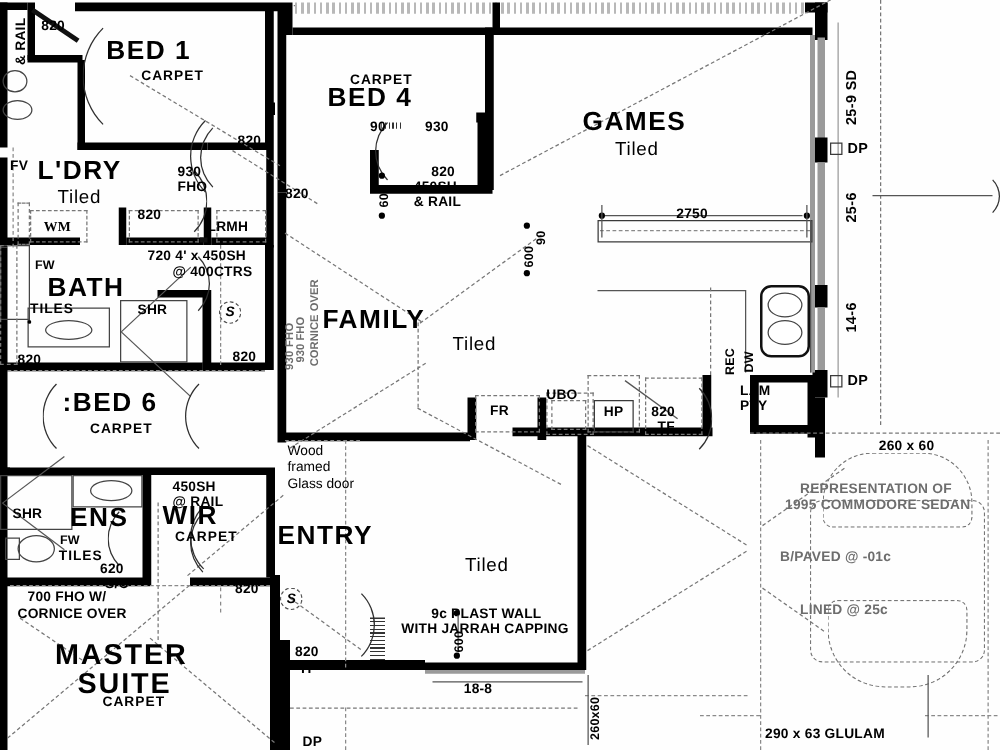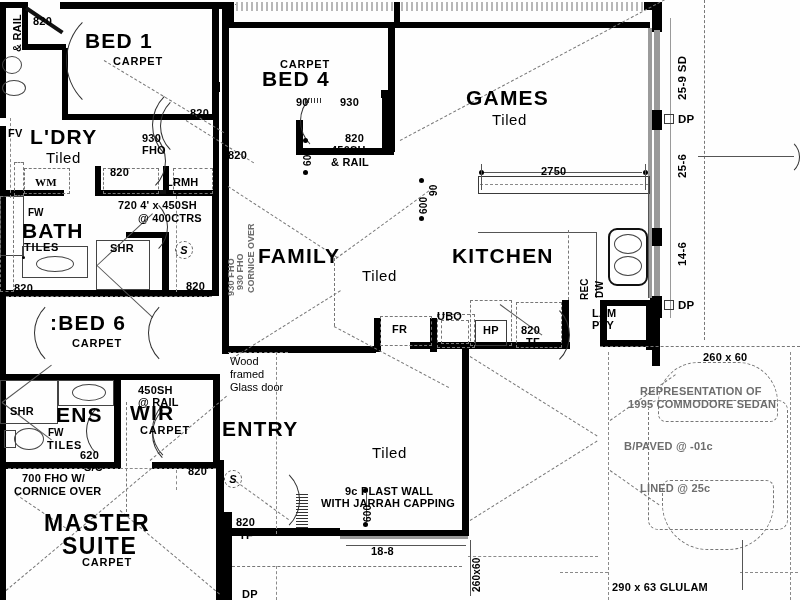--- a/index.html
+++ b/index.html
@@ -415,21 +415,21 @@
   <div class="lbl room-name" style="left:30px;top:126px;">L'DRY</div>
   <div class="lbl room-sub" style="left:46px;top:150px;">Tiled</div>
   <div class="lbl note" style="left:142px;top:133px;">930</div>
   <div class="lbl note" style="left:142px;top:145px;">FHO</div>
   <div class="lbl note" style="left:110px;top:167px;">820</div>
   <div class="lbl note" style="left:8px;top:128px;">FV</div>
   <div class="lbl note" style="left:35px;top:177px;font-family:Liberation Serif, serif;">WM</div>
   <div class="lbl note" style="left:128px;top:177px;margin-left:38px;">LR</div>
   <div class="lbl note" style="left:181px;top:177px;">MH</div>
 
-  <div class="lbl room-name" style="left:22px;top:220px;">BATH</div>
+  <div class="lbl room-name" style="left:38px;top:220px;">BATH</div>
   <div class="lbl room-sub-caps" style="left:24px;top:242px;">TILES</div>
   <div class="lbl note-sm" style="left:28px;top:208px;">FW</div>
   <div class="lbl note" style="left:110px;top:243px;">SHR</div>
   <div class="lbl note" style="left:118px;top:200px;">720 4' x 450SH</div>
   <div class="lbl note" style="left:138px;top:213px;">@ 400CTRS</div>
   <div class="lbl note" style="left:14px;top:283px;">820</div>
   <div class="lbl note" style="left:186px;top:281px;">820</div>
   <div class="lbl note vert grey-txt" style="left:227px;top:296px;font-size:9px;">930 FHO</div>
 
   <div class="lbl room-name" style="left:50px;top:312px;">:BED 6</div>
@@ -471,21 +471,20 @@
   <div class="lbl room-sub" style="left:362px;top:268px;">Tiled</div>
   <div class="lbl note-sm vert grey-txt" style="left:236px;top:290px;font-size:9px;">930 FHO</div>
   <div class="lbl note-sm vert grey-txt" style="left:247px;top:293px;font-size:9px;">CORNICE OVER</div>
   <div class="lbl note vert" style="left:419px;top:214px;font-size:10px;">600</div>
   <div class="lbl note vert" style="left:429px;top:196px;font-size:10px;">90</div>
   <div class="lbl note" style="left:392px;top:324px;">FR</div>
   <div class="lbl note-reg" style="left:230px;top:356px;">Wood</div>
   <div class="lbl note-reg" style="left:230px;top:369px;">framed</div>
   <div class="lbl note-reg" style="left:230px;top:382px;">Glass door</div>
 
-  <div class="lbl room-name" style="left:452px;top:245px;">KITCHEN</div>
   <div class="lbl note" style="left:541px;top:166px;">2750</div>
   <div class="lbl note" style="left:437px;top:311px;">UBO</div>
   <div class="lbl note" style="left:483px;top:325px;">HP</div>
   <div class="lbl note" style="left:521px;top:325px;">820</div>
   <div class="lbl note" style="left:526px;top:337px;">TF</div>
   <div class="lbl note vert" style="left:580px;top:300px;font-size:10px;">REC</div>
   <div class="lbl note vert" style="left:595px;top:298px;font-size:10px;">DW</div>
   <div class="lbl note" style="left:592px;top:308px;">LAM</div>
   <div class="lbl note" style="left:592px;top:320px;">PTY</div>
 

